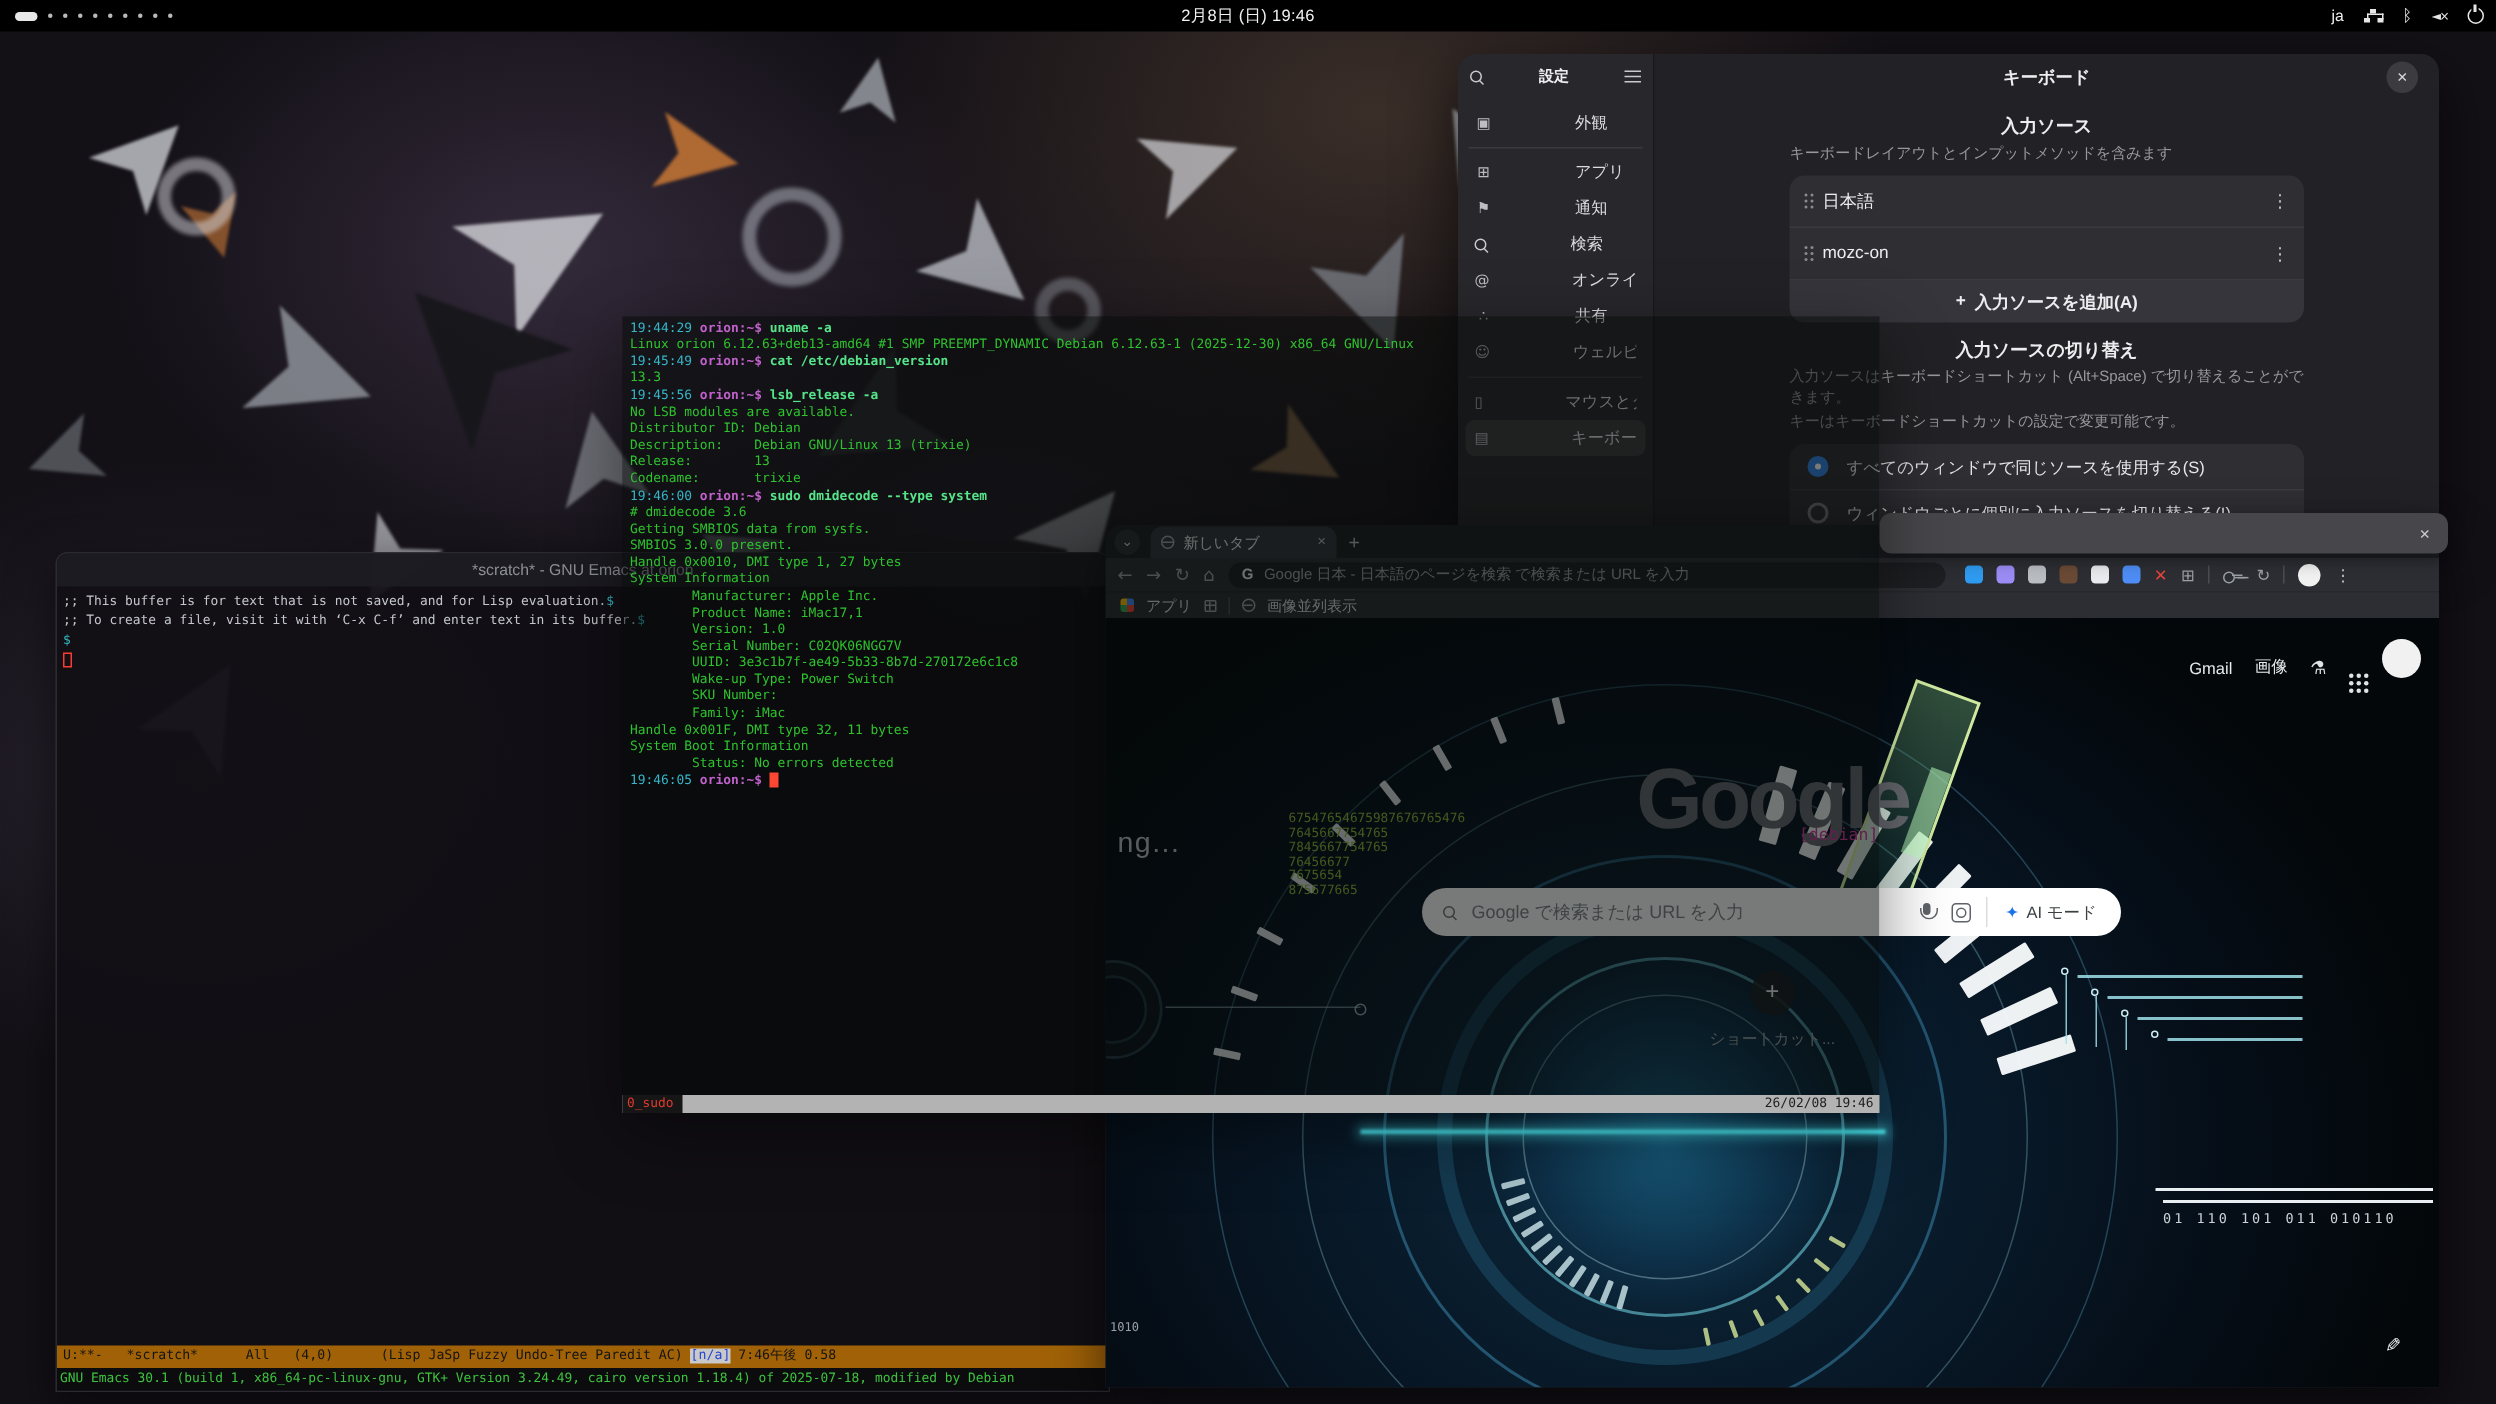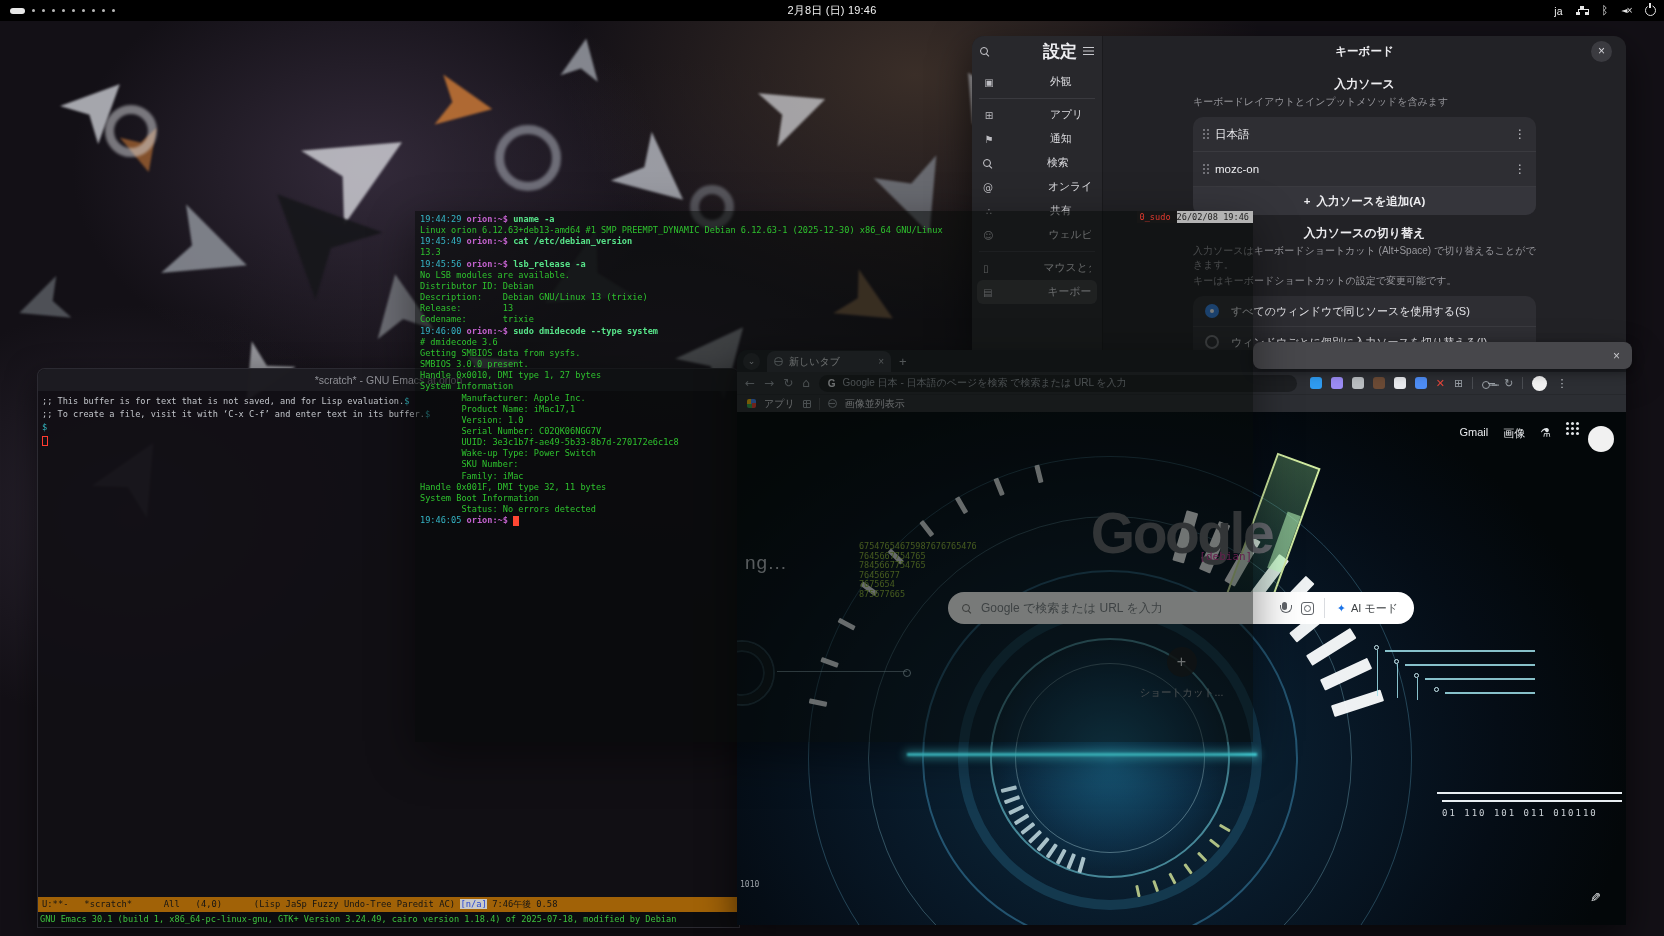--- a/index.html
+++ b/index.html
@@ -54,21 +54,21 @@
 
   
   #settings { position:absolute; left:972px; top:36px; width:654px; height:314px; z-index:20;
     border-radius:12px 12px 0 0; overflow:hidden; box-shadow:0 14px 40px rgba(0,0,0,.6); display:flex;
     background:#222226; }
   #settings-sidebar { width:131px; background:#28282c; border-right:1px solid #1a1a1d; }
   #settings-sb-header { height:30px; display:flex; align-items:center; padding:0 8px; gap:6px; }
   .mag-icon { position:relative; width:9px; height:9px; flex:0 0 auto; }
   .mag-icon::before { content:""; position:absolute; left:0; top:0; width:6px; height:6px; border:1.4px solid #c9c9ce; border-radius:50%; }
   .mag-icon::after { content:""; position:absolute; left:6px; top:6px; width:3.5px; height:1.4px; background:#c9c9ce; transform:rotate(45deg); transform-origin:left center; }
-  #settings-sb-title { flex:1; text-align:right; color:#ededf0; font-size:17px; font-weight:bold; }
+  #settings-sb-title { flex:1; text-align:center; color:#ededf0; font-size:10px; font-weight:bold; }
   .hamburger { width:11px; height:1.6px; background:#c9c9ce; box-shadow:0 3.5px 0 #c9c9ce, 0 7px 0 #c9c9ce; margin-top:-7px; }
   #settings-sb-list { padding:4px 5px; }
   .sb-item { display:flex; align-items:center; gap:7px; height:24px; border-radius:6px; padding:0 6px; color:#dcdce0; }
   .sb-item.sel { background:rgba(255,255,255,.1); }
   .sb-ico { width:12px; font-size:10px; color:#bdbdc2; text-align:center; font-family:"DejaVu Sans", sans-serif; }
   .sb-label { font-size:10.8px; white-space:nowrap; overflow:hidden;margin-left:48px; }
   .sb-sep { height:1px; background:#3a3a3f; margin:4px 2px; }
   #settings-panel { flex:1; position:relative; }
   #settings-panel-header { height:30px; display:flex; align-items:center; justify-content:center; position:relative; }
   #settings-panel-title { color:#ededf0; font-size:11.5px; font-weight:bold; }
@@ -143,21 +143,21 @@
   .pg-wedge { position:absolute; left:513px; top:44px; width:46px; height:152px; transform:rotate(20deg);
     border:2px solid #cfeaa0; background:linear-gradient(rgba(150,230,150,.30), rgba(40,130,90,.12)); }
   .pg-wedge-in { position:absolute; left:540px; top:100px; width:14px; height:60px; transform:rotate(20deg); background:rgba(190,255,190,.55); }
   .pg-circ { position:absolute; border:1px solid #9fe0ea; }
   .pg-cdot { position:absolute; width:5px; height:5px; border:1.3px solid #cdeef4; border-radius:50%; }
   #pg-leftring { position:absolute; left:-26px; top:230px; width:62px; height:62px; border-radius:50%;
     border:8px solid #0b141b; box-shadow:0 0 0 2px rgba(120,180,200,.25), inset 0 0 0 2px rgba(120,180,200,.2); }
   #pg-leftline { position:absolute; left:40px; top:259px; width:130px; height:1.4px; background:rgba(180,210,220,.5); }
   #pg-leftline::after { content:""; position:absolute; right:-4px; top:-2.4px; width:6px; height:6px; border:1.3px solid rgba(200,230,240,.7); border-radius:50%; }
 
-  #pg-links { position:absolute; top:14px; right:12px; display:flex; align-items:flex-start; gap:15px; z-index:5; }
+  #pg-links { position:absolute; top:14px; right:12px; display:flex; align-items:flex-end; gap:15px; z-index:5; }
   .pg-link { color:#e8eaed; font-size:11px; }
   .flask { color:#dfe3e6; font-size:12px; font-family:"DejaVu Sans", sans-serif; }
   .grid9 { width:3px; height:3px; background:#dfe3e6; border-radius:50%;
     box-shadow:5px 0 0 #dfe3e6, 10px 0 0 #dfe3e6, 0 5px 0 #dfe3e6, 5px 5px 0 #dfe3e6, 10px 5px 0 #dfe3e6, 0 10px 0 #dfe3e6, 5px 10px 0 #dfe3e6, 10px 10px 0 #dfe3e6; margin:-4px 4px 0 0; }
   #pg-logo-wrap { position:absolute; top:92px; left:0; right:0; text-align:center; z-index:5; }
   #pg-logo { font-size:57px; font-weight:bold; color:#66696f; letter-spacing:-2.5px; line-height:58px; }
   #pg-badge { position:absolute; left:52%; top:46px; color:#d2399e; font-size:11px; font-family:"DejaVu Sans Mono", monospace; }
   #pg-search { position:absolute; top:180px; left:211px; width:466px; height:32px; background:#ffffff; border-radius:16px;
     display:flex; align-items:center; padding:0 6px 0 14px; gap:10px; z-index:5; }
   .mag-dark::before { border-color:#757575; } .mag-dark::after { background:#757575; }
@@ -175,21 +175,21 @@
   #pg-shortcut-label { margin-top:9px; color:#9aa0a6; font-size:10.5px; }
   #pg-pencil { position:absolute; left:853px; top:478px; color:#f1f3f4; font-size:13px; transform:scaleX(-1); z-index:5; font-family:"DejaVu Sans", sans-serif; }
 
   
   #toast { position:absolute; left:1253px; top:342px; width:379px; height:27px; background:#47474b; border-radius:8px;
     z-index:40; box-shadow:0 4px 12px rgba(0,0,0,.4); display:flex; align-items:center; justify-content:flex-end; padding-right:12px; }
   #toast-close { color:#c9c9cd; font-size:12px; }
 
   
   #terminal { position:absolute; left:415px; top:211px; width:838px; height:531px; z-index:50;
-    background:rgba(6,9,8,0.54); box-shadow:0 14px 44px rgba(0,0,0,.45); display:flex; flex-direction:row; }
+    background:rgba(6,9,8,0.54); box-shadow:0 14px 44px rgba(0,0,0,.45); display:flex; flex-direction:column; }
   #terminal-output { flex:1; padding:3px 0 0 5px; font-family:"DejaVu Sans Mono", monospace; font-size:8.6px;
     line-height:11.15px; white-space:pre; overflow:hidden; }
   .tc-ts { color:#35b5c6; } .tc-pr { color:#c061cb; font-weight:bold; }
   .tc-cmd { color:#57e389; font-weight:bold; } .tc-out { color:#2ec22e; }
   .tc-cursor { display:inline-block; width:6px; height:10px; background:#ff4733; vertical-align:middle; }
   #term-status { height:12px; background:#b3b3b3; display:flex; align-items:center;
     font-family:"DejaVu Sans Mono", monospace; font-size:8.6px; }
   #term-status-left { background:#161616; color:#e03a2e; padding:0 6px 0 3px; height:12px; line-height:12px; }
   #term-status-right { margin-left:auto; color:#1d1d1d; padding-right:4px; }
 </style>

